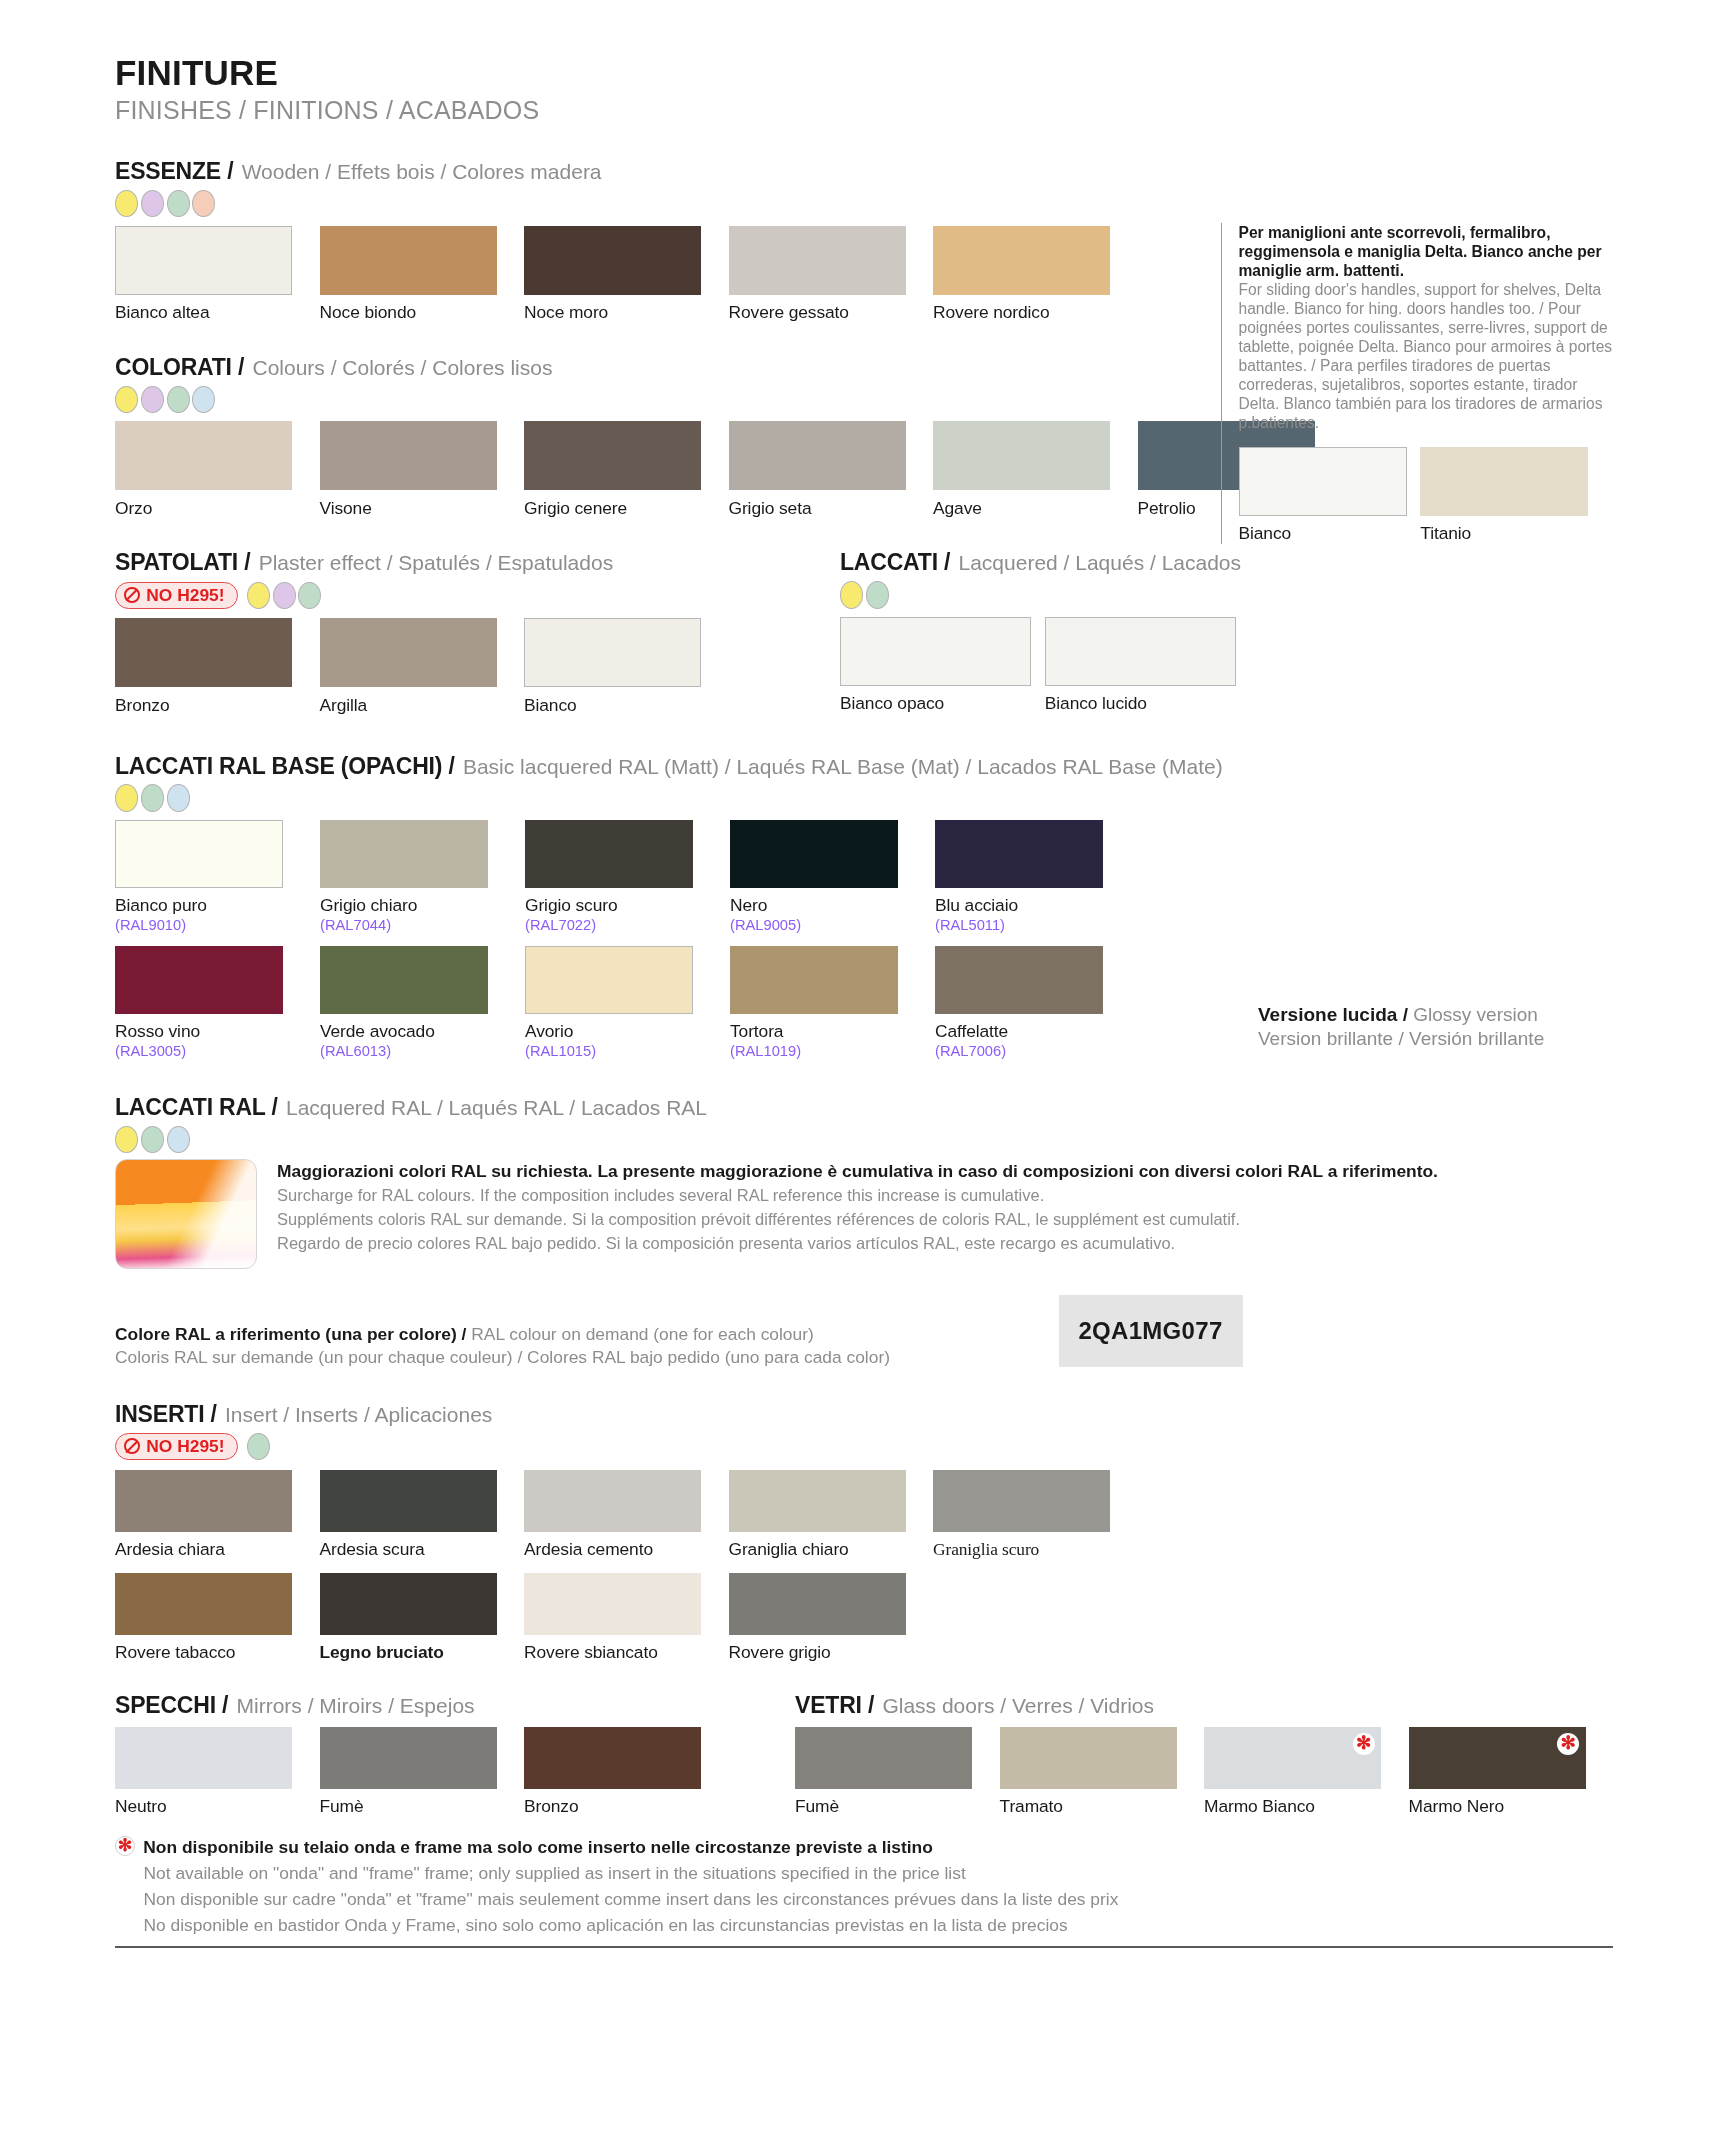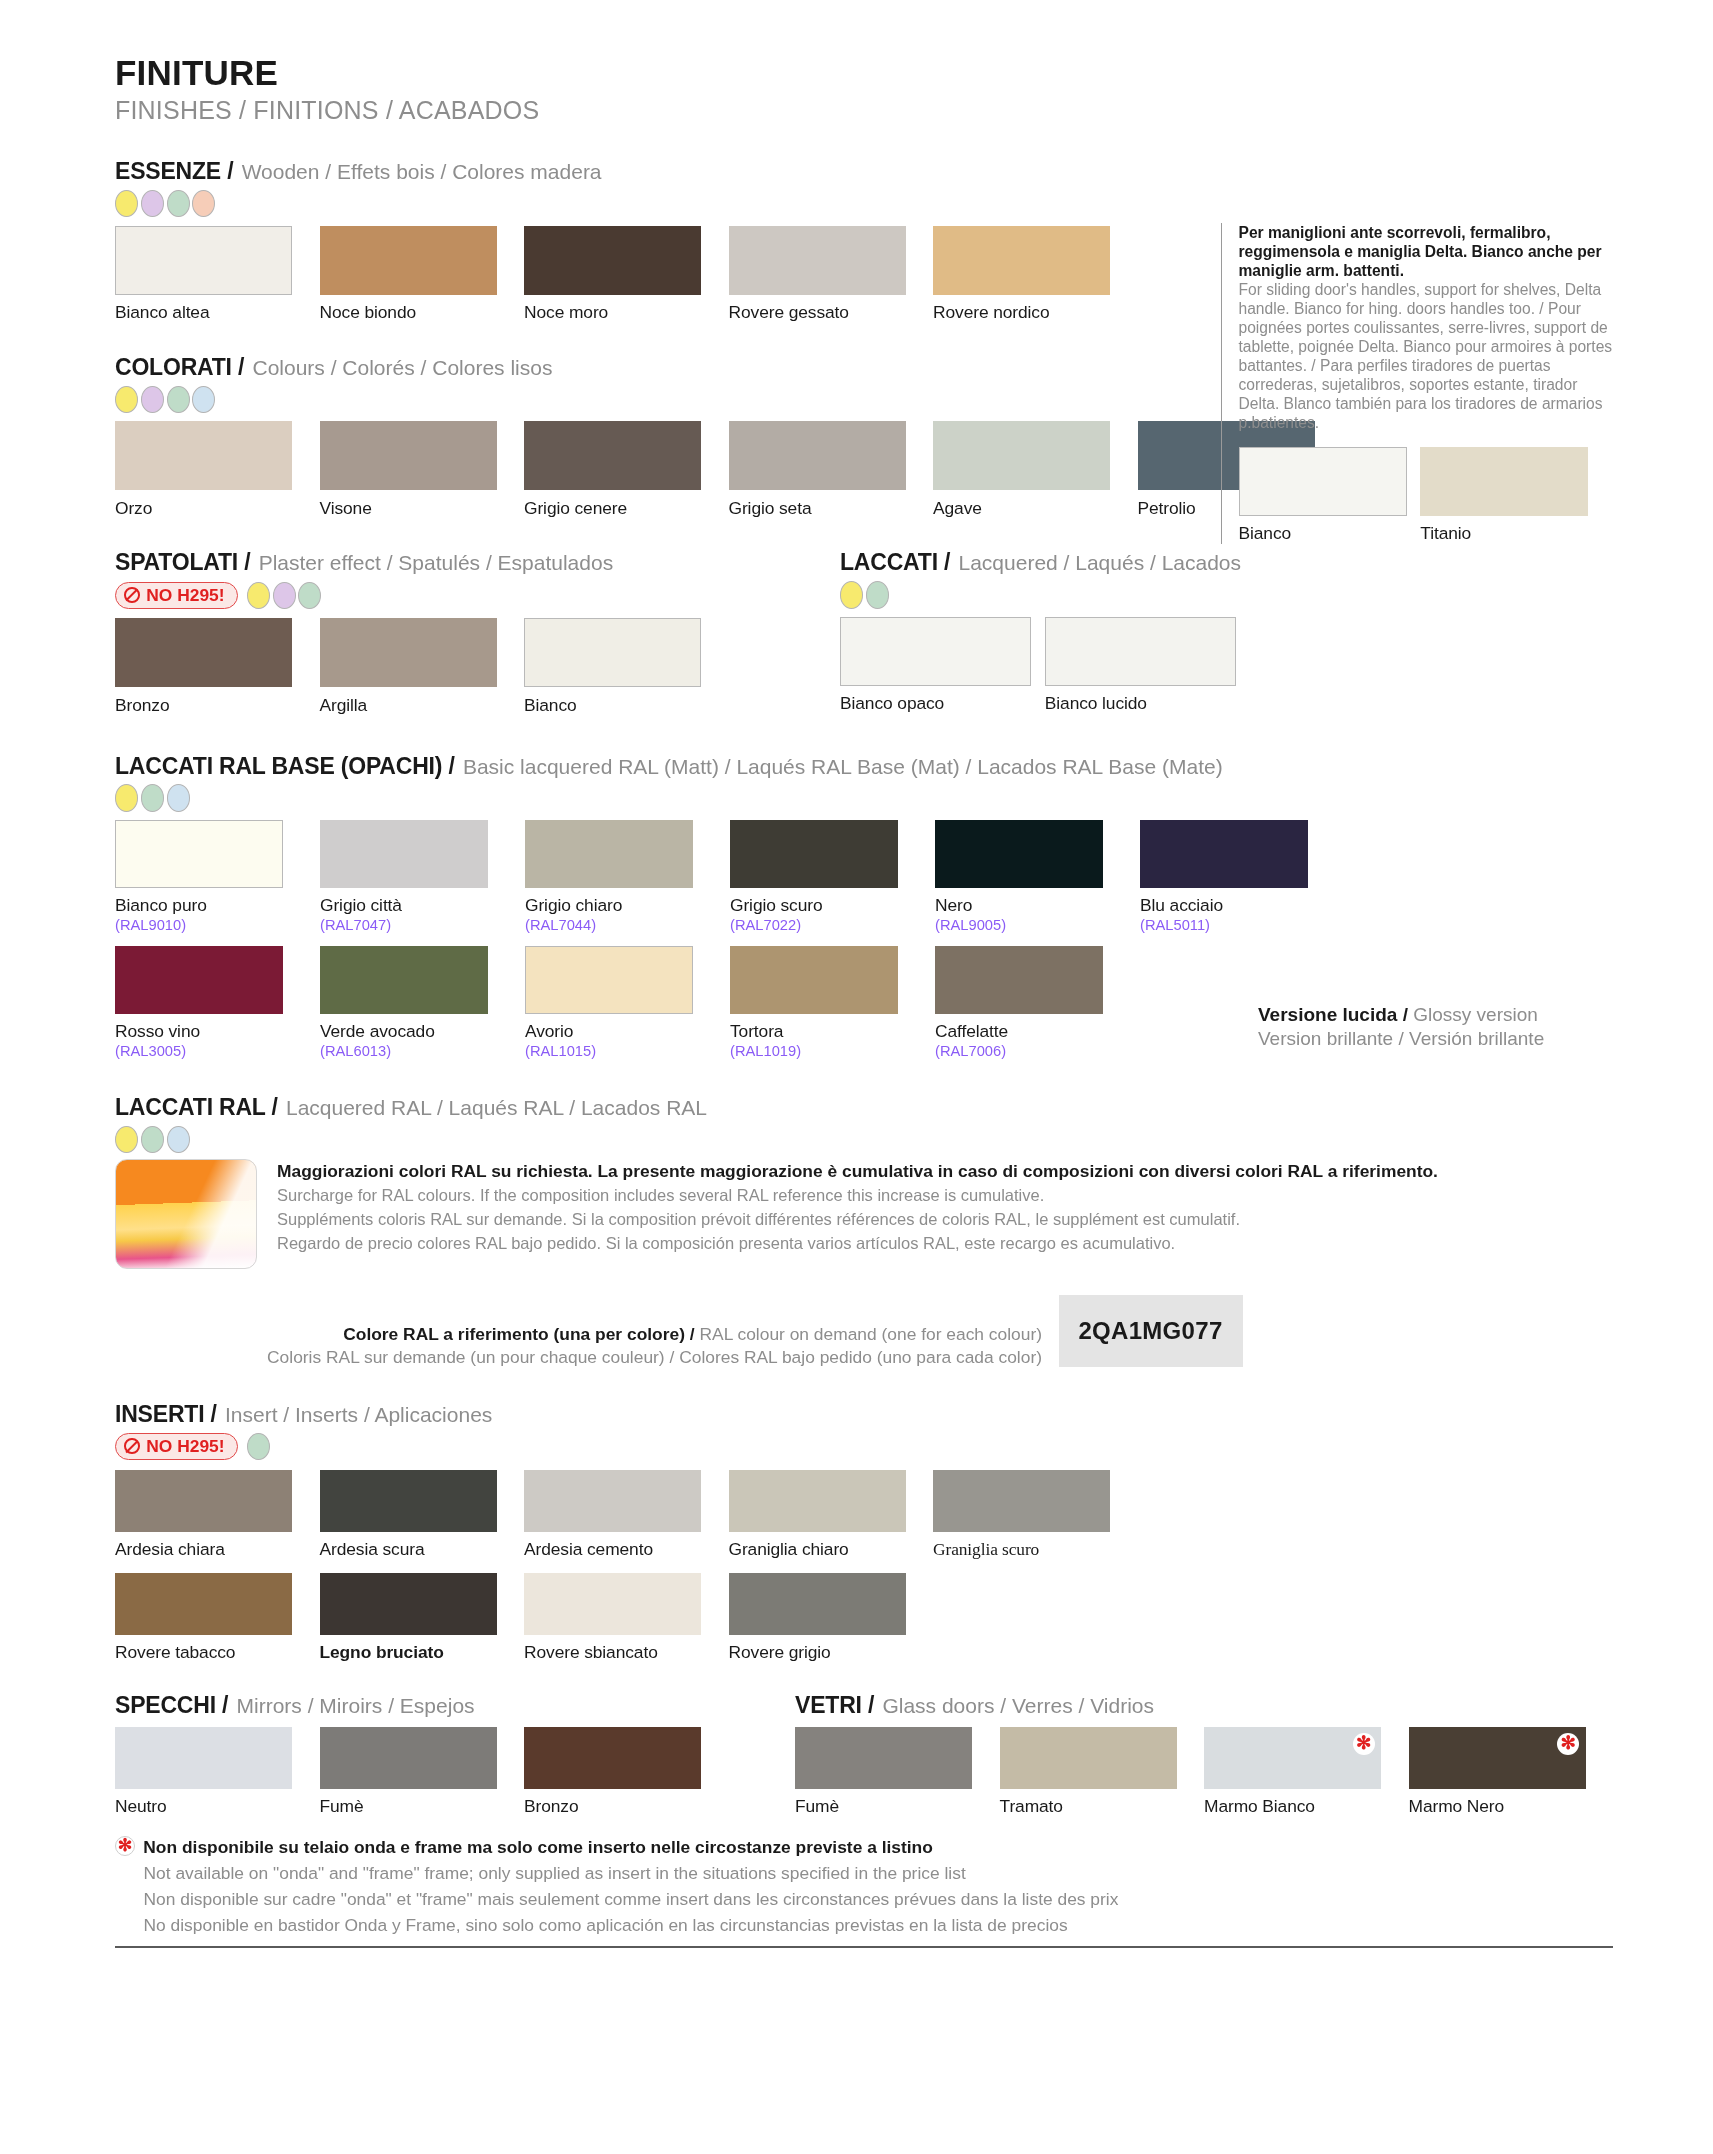--- a/index.html
+++ b/index.html
@@ -67,21 +67,21 @@
     width: 142px; height: 110px; border-radius: 12px; border: 0.9px solid #d6d6d6;
     overflow: hidden; flex: none;
     background:
       linear-gradient(115deg, rgba(255,255,255,0) 52%, rgba(255,255,255,.92) 72%),
       linear-gradient(178deg,#f6891f 0%, #f6891f 40%, #ffd24d 40%, #ffe08a 62%, #f7c948 72%, #e8548a 88%, #ffffff 100%);
   }
   .ral-texts .p-b { font-size: 17.4px; font-weight: bold; line-height: 1.45; }
   .ral-texts .p-g { font-size: 16.5px; color: #8d8d8d; line-height: 1.45; }
 
   .ral-demand { display: flex; align-items: center; gap: 16.5px; margin-top: 24px; }
-  .ral-demand .txt { text-align: right; width: 927px; margin-top: 30px; }
+  .ral-demand .txt { width: 927px; margin-top: 30px; }
   .ral-demand .r1 { font-size: 17.4px; line-height: 1.35; }
   .ral-demand .r1 b { font-weight: bold; }
   .ral-demand .r1 span, .ral-demand .r2 { color: #8d8d8d; }
   .ral-demand .r2 { font-size: 17.4px; line-height: 1.35; }
   .codebox {
     width: 184px; height: 72px; background: #e4e4e4;
     display: flex; align-items: center; justify-content: center;
     font-size: 24px; font-weight: bold; letter-spacing: 0.3px;
   }
 
@@ -309,27 +309,20 @@
     <div class="sw-row" style="margin-top:8.3px" id="row-ral1">
         <div class="sw" style="margin-right: 37px;">
           <div class="chip-holder">
             <div class="chip bordered" style="background: rgb(253, 252, 240); width: 168px; height: 68px;"></div>
           </div>
           <div class="lbl">Bianco puro</div>
           <div class="code">(RAL9010)</div>
         </div>
         <div class="sw" style="margin-right: 37px;">
           <div class="chip-holder">
-            <div class="chip" style="background: rgb(207, 205, 205); width: 168px; height: 68px;"></div>
-          </div>
-          <div class="lbl">Grigio città</div>
-          <div class="code">(RAL7047)</div>
-        </div>
-        <div class="sw" style="margin-right: 37px;">
-          <div class="chip-holder">
             <div class="chip" style="background: rgb(186, 181, 165); width: 168px; height: 68px;"></div>
           </div>
           <div class="lbl">Grigio chiaro</div>
           <div class="code">(RAL7044)</div>
         </div>
         <div class="sw" style="margin-right: 37px;">
           <div class="chip-holder">
             <div class="chip" style="background: rgb(62, 60, 52); width: 168px; height: 68px;"></div>
           </div>
           <div class="lbl">Grigio scuro</div>

